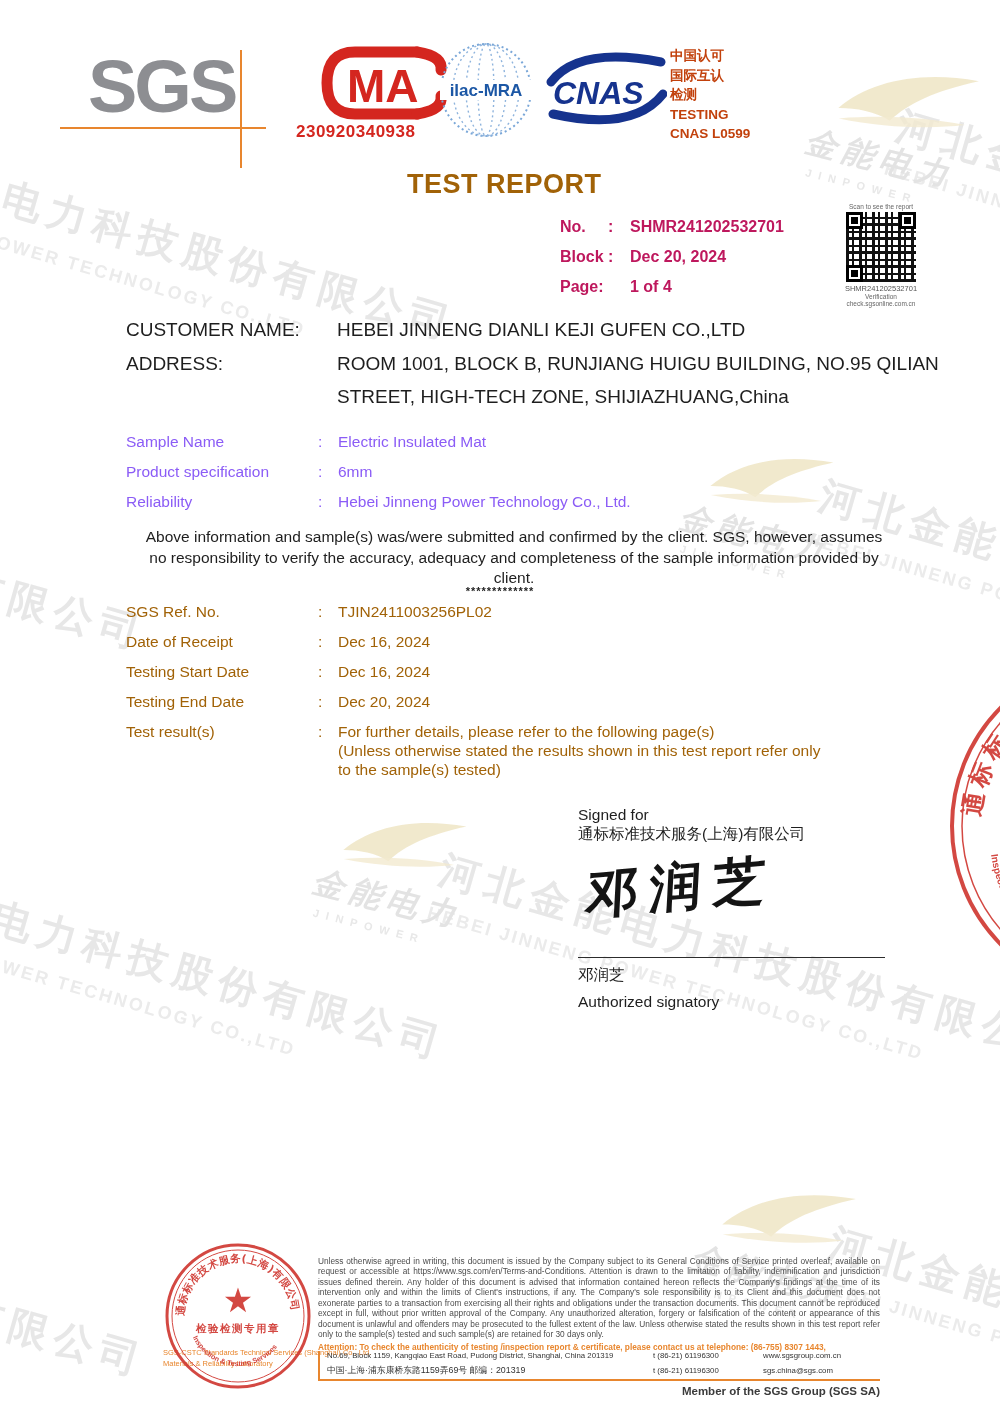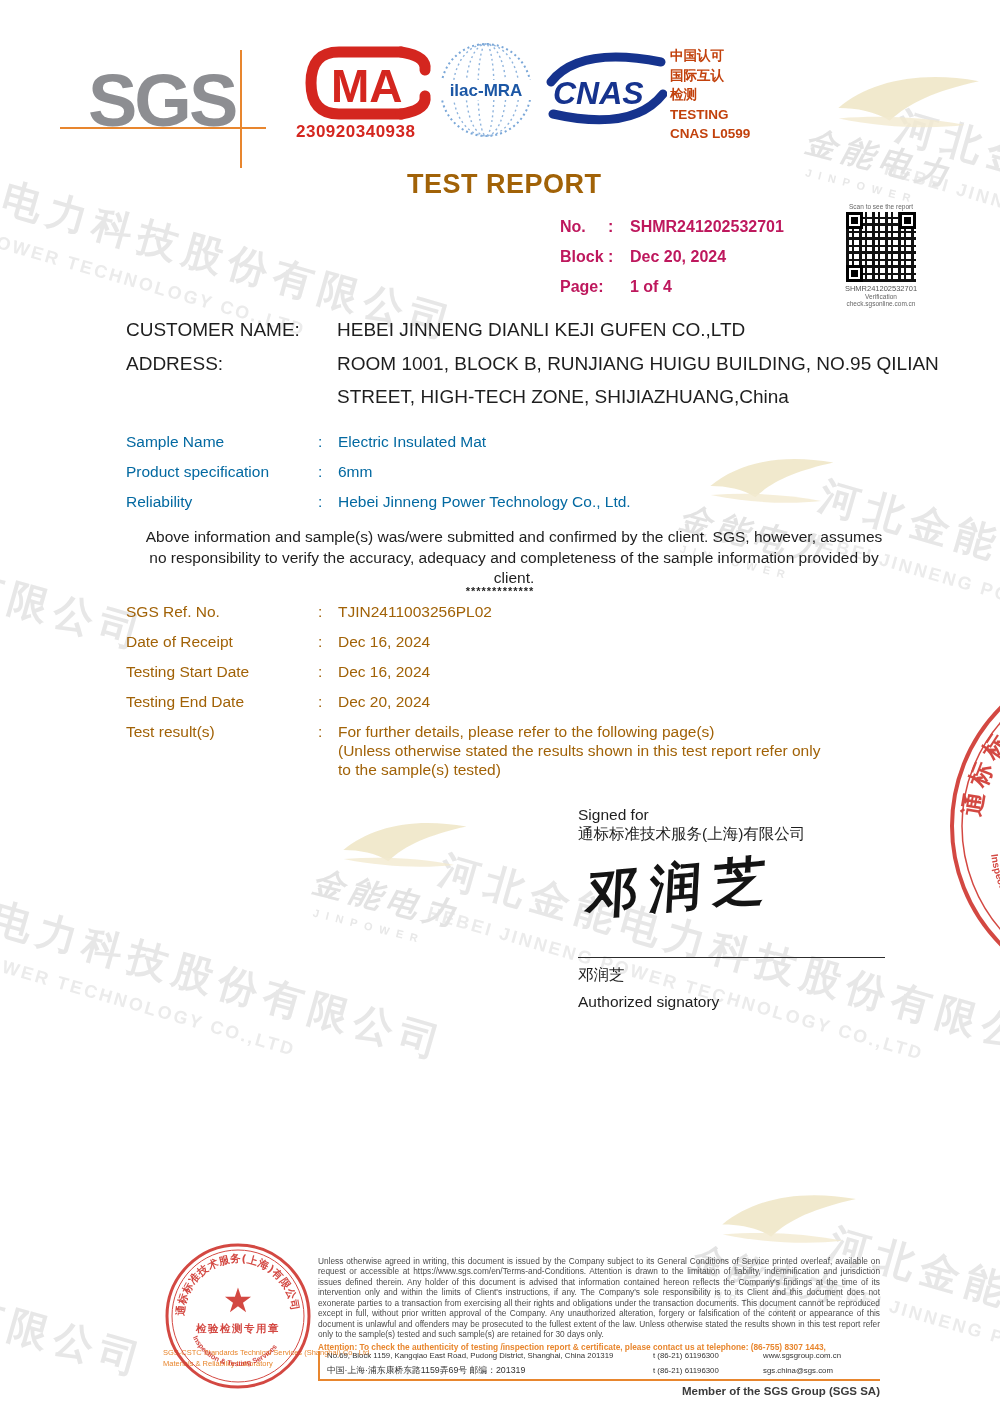--- a/index.html
+++ b/index.html
@@ -12,24 +12,24 @@
   .z1{z-index:1;}
   
   .wm{position:absolute;z-index:0;transform:rotate(16deg);transform-origin:0 0;pointer-events:none;}
   .wm .wm-cjk{font-size:40px;font-weight:700;letter-spacing:7px;color:#e7e7e7;white-space:nowrap;}
   .wm .wm-en{font-size:18px;font-weight:700;letter-spacing:2.5px;color:#ebebeb;white-space:nowrap;margin-top:8px;}
   .bm{position:absolute;z-index:0;transform:rotate(14deg);transform-origin:0 0;pointer-events:none;}
   .bm .bm-cn{font-size:32px;font-weight:800;font-style:italic;letter-spacing:6px;color:#e3e3e3;white-space:nowrap;}
   .bm .bm-en{font-size:11px;font-weight:700;letter-spacing:7px;color:#e8e8e8;white-space:nowrap;margin-top:2px;margin-left:8px;}
   .swoosh{display:block;margin-left:14px;}
   
-  .sgs-logo{left:88px;top:50px;font-size:74px;font-weight:700;letter-spacing:-3px;color:#8d8e92;line-height:1;margin-top:14px;}
+  .sgs-logo{left:88px;top:50px;font-size:74px;font-weight:700;letter-spacing:-3px;color:#8d8e92;line-height:1;}
   .sgs-hline{left:60px;top:127px;width:206px;height:2px;background:#e8862e;}
   .sgs-vline{left:240px;top:50px;width:2px;height:118px;background:#e8862e;}
-  .cma-wrap{left:301px;top:44px;width:140px;text-align:left;text-decoration:underline;}
+  .cma-wrap{left:312px;top:44px;width:140px;text-align:right;text-decoration:underline;}
   .cma-num{left:296px;top:122px;font-size:17px;font-weight:700;color:#d4261f;letter-spacing:0.5px;}
   .ilac-wrap{left:438px;top:42px;}
   .cnas-wrap{left:545px;top:52px;}
   .accred{left:670px;top:46px;font-size:13.5px;font-weight:700;color:#c2410c;line-height:1.45;}
   
   .title{left:407px;top:169px;font-size:27px;font-weight:700;letter-spacing:0.5px;color:#a16207;}
   .meta{left:560px;top:212px;font-size:16px;font-weight:700;color:#be185d;}
   .meta .mrow{display:flex;height:30px;align-items:center;}
   .meta .ml{width:48px;}
   .meta .ms{width:22px;}
@@ -42,21 +42,21 @@
       repeating-linear-gradient(0deg,#111 0 3px,transparent 3px 7px,#111 7px 9px,transparent 9px 14px);}
   .qr-f{position:absolute;width:17px;height:17px;background:#fff;border:3px solid #000;box-sizing:border-box;}
   .qr-f::after{content:"";position:absolute;inset:2px;background:#000;}
   .qr-f.tl{top:0;left:0}.qr-f.tr{top:0;right:0}.qr-f.bl{bottom:0;left:0}
   .qr-id{font-size:7.5px;color:#555;}
   .qr-ver{font-size:6.5px;}
   .qr-url{font-size:6.5px;}
   
   .customer{left:126px;top:318px;font-size:19px;color:#1e1e1e;}
   .customer .crow{display:grid;grid-template-columns:211px 1fr;margin-bottom:10px;line-height:1.25;}
-  .sample{left:126px;top:432px;font-size:15.5px;color:#0369a1;}
+  .sample{left:126px;top:432px;font-size:15.5px;color:#8b5cf6;}
   .grid-row{display:grid;grid-template-columns:192px 20px 1fr;margin-bottom:10.5px;line-height:1.25;}
   .note{left:140px;top:527px;width:748px;font-size:15.5px;line-height:1.33;color:#1e1e1e;text-align:center;}
   .stars{left:0;top:585px;width:1000px;text-align:center;font-size:11px;font-weight:700;letter-spacing:1px;color:#1e1e1e;}
   .ref{left:126px;top:602px;font-size:15.5px;color:#a16207;}
   .pre{white-space:pre-line;}
   
   .sig{left:578px;top:806px;font-size:15.5px;color:#1e1e1e;z-index:2;}
   .sig .hand{font-size:52px;font-weight:600;color:#141414;letter-spacing:12px;
     transform:rotate(-5deg) skewX(-8deg);transform-origin:0 50%;margin:16px 0 0 8px;width:320px;}
   .sig .sig-line{width:307px;border-top:1.5px solid #2c2c2c;margin-top:26px;}

